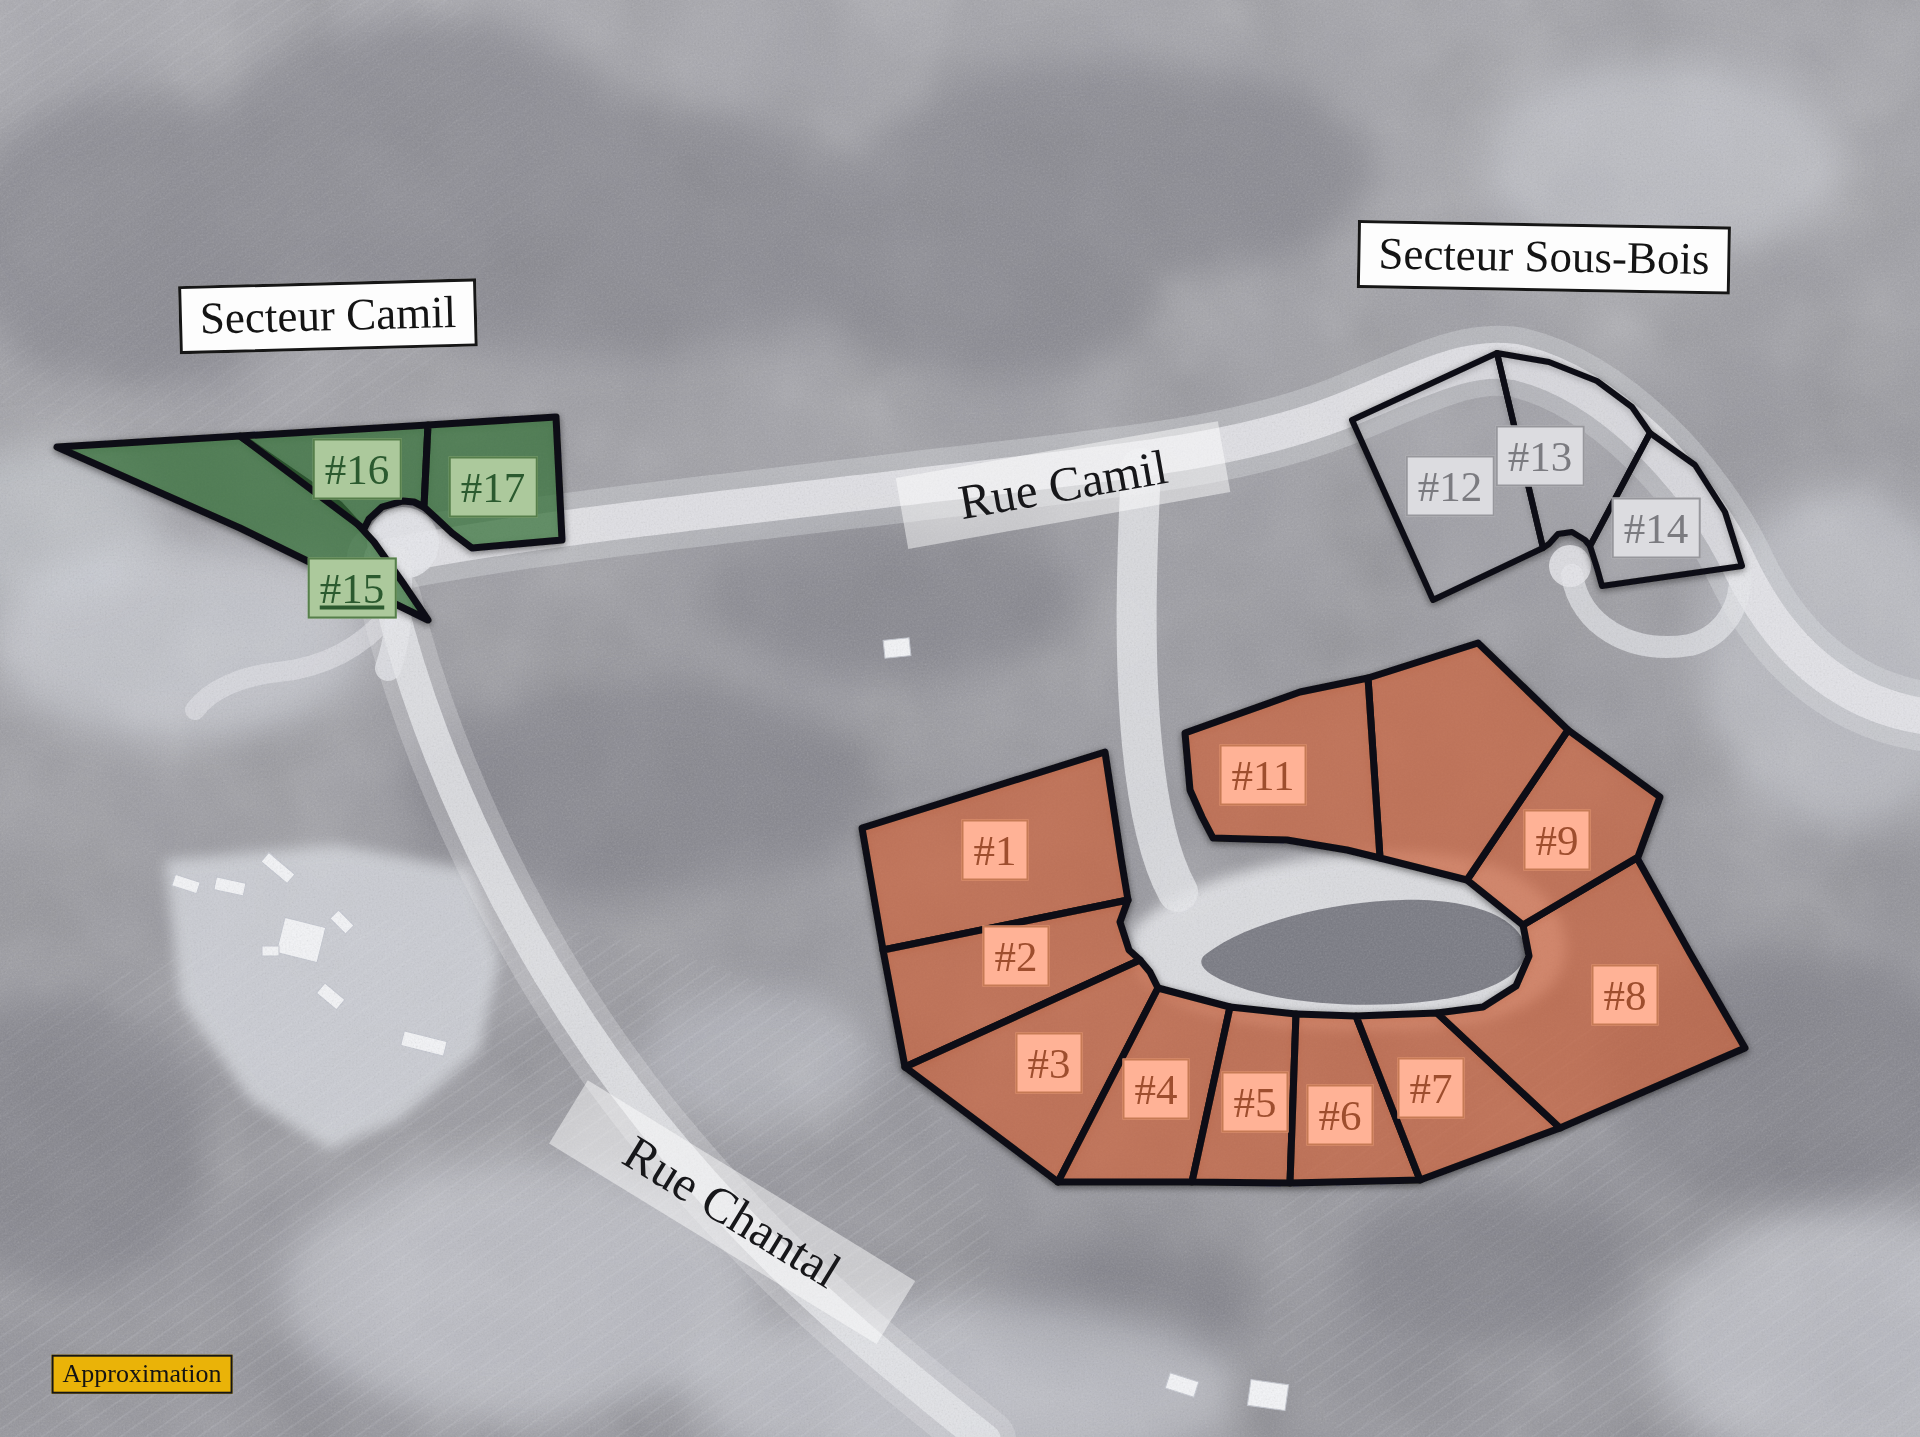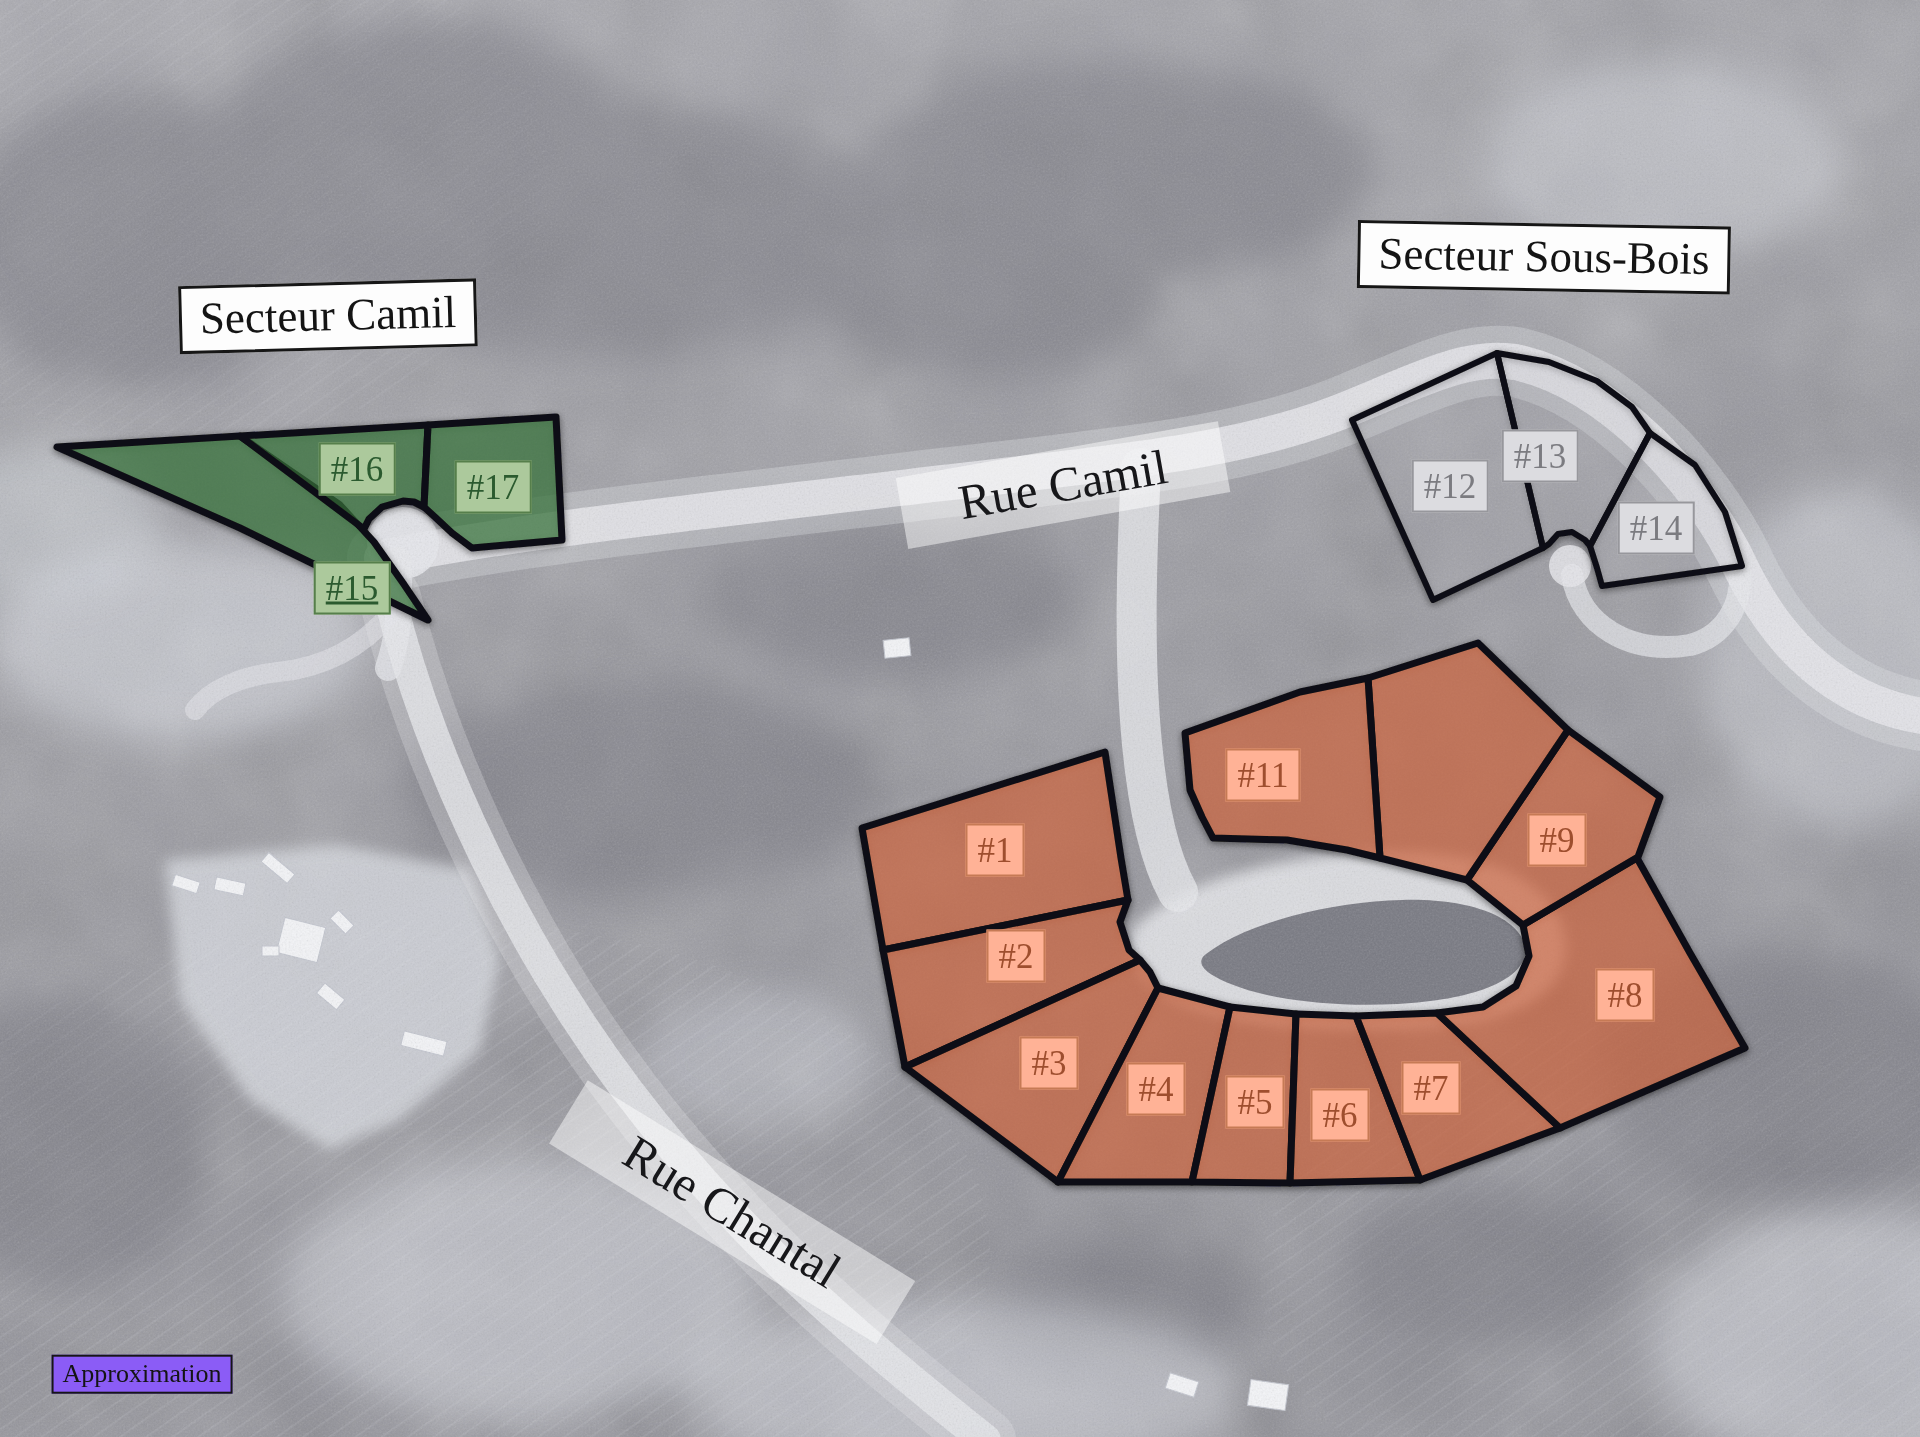--- a/index.html
+++ b/index.html
@@ -15,21 +15,21 @@
   
   .plot{stroke:var(--outline,#101014);stroke-width:7;stroke-linejoin:round;}
   .plot--camil{fill:var(--camil-fill,#3E7A41);fill-opacity:.62;}
   .plot--sous_bois{fill:var(--sous_bois-fill,#D8D8DE);fill-opacity:.12;stroke-width:6;}
   .plot--plateau{fill:var(--plateau-fill,#DE6C41);fill-opacity:.58;}
 
   
   .chip{
     position:absolute;
     transform:translate(-50%,-50%);
-    font-size:35px;line-height:1;
+    font-size:43px;line-height:1;
     padding:7px 10px;
     border:2px solid #4d7c0f;
     white-space:nowrap;
   }
   .chip--camil{background:var(--camil-chip-bg);color:var(--camil-chip-text);border-color:var(--camil-chip-border);}
   .chip--sous_bois{background:var(--sous_bois-chip-bg);color:var(--sous_bois-chip-text);border-color:var(--sous_bois-chip-border);}
   .chip--plateau{background:var(--plateau-chip-bg);color:var(--plateau-chip-text);border-color:var(--plateau-chip-border);}
 
   
   .sector-label{
@@ -43,21 +43,21 @@
   .road-label{
     position:absolute;
     background:rgba(255,255,255,0.48);
     color:#17171a;
     font-size:49px;line-height:1.1;
     padding:9px 58px;white-space:nowrap;
   }
   
   .approx-label{
     position:absolute;
-    background:#8b5cf6;color:#141414;
+    background:#eab308;color:#141414;
     border:2.5px solid #161616;
     font-size:26px;line-height:1.1;
     padding:3px 9px;white-space:nowrap;
   }
 </style>
 </head>
 <body>
 
 <div class="stage" style="--outline: #101014; --camil-fill: #3E7A41; --camil-chip-bg: #ACC99C; --camil-chip-text: #2B5A2F; --camil-chip-border: #567F4B; --sous_bois-fill: #D8D8DE; --sous_bois-chip-bg: #DCDCE0; --sous_bois-chip-text: #7B7B80; --sous_bois-chip-border: #97979C; --plateau-fill: #DE6C41; --plateau-chip-bg: #FFB296; --plateau-chip-text: #9E4E2E; --plateau-chip-border: #C67A55;">
 

